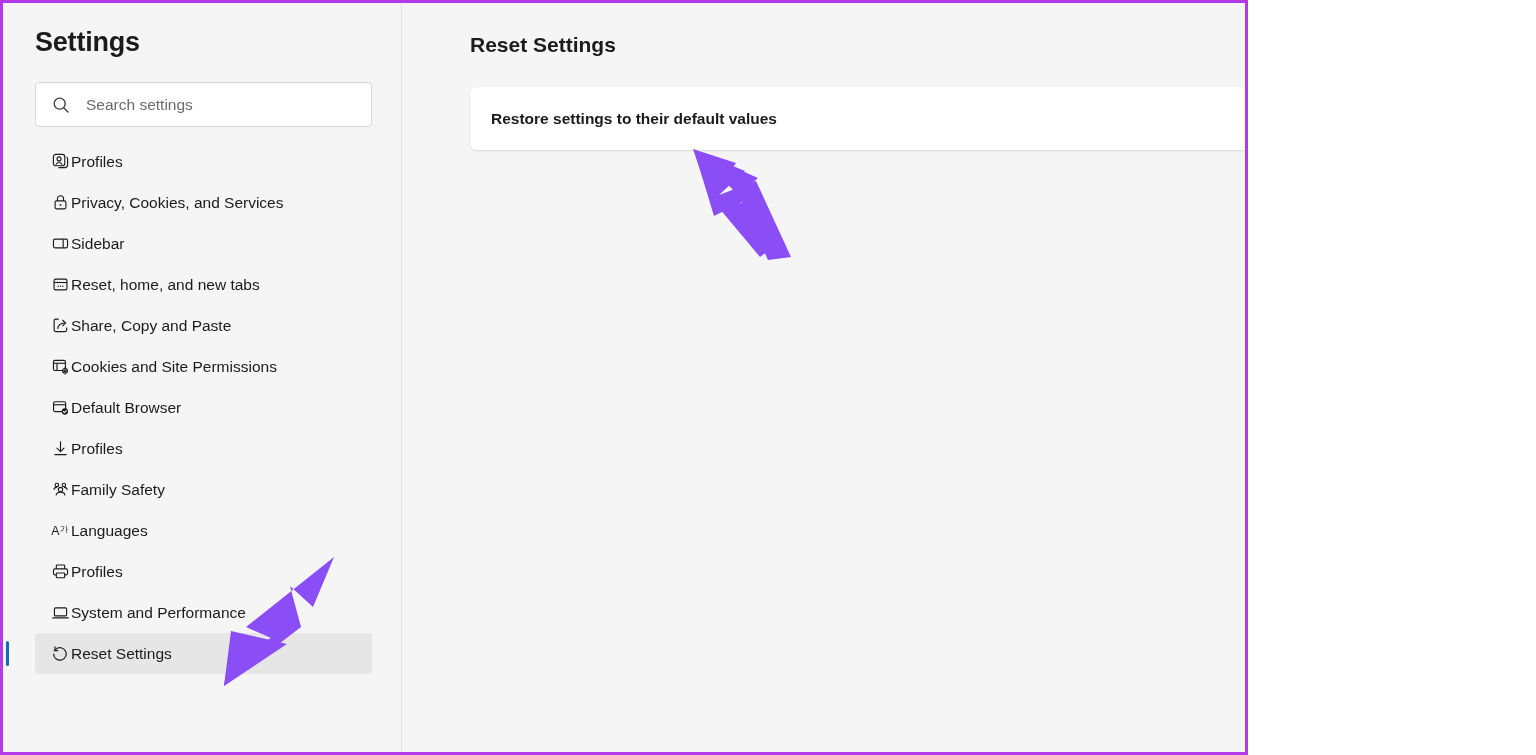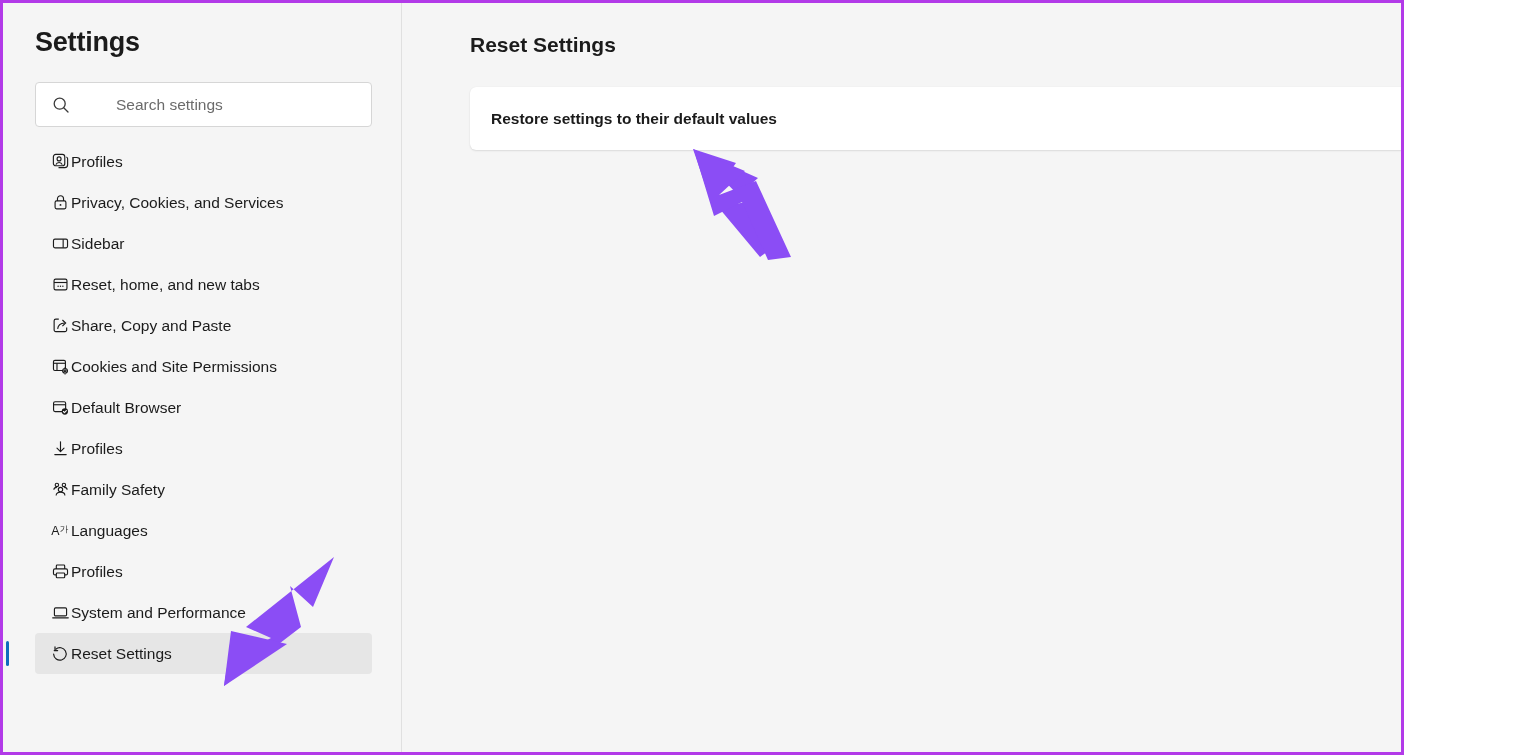--- a/index.html
+++ b/index.html
@@ -8,21 +8,21 @@
     width: 1536px;
     height: 755px;
     overflow: hidden;
     background: #ffffff;
     font-family: "Liberation Sans", sans-serif;
     -webkit-font-smoothing: antialiased;
   }
 
   #screen {
     position: relative;
-    width: 1404px;
+    width: 1248px;
     height: 755px;
     border: 3px solid #b23ae8;
     background: #f5f5f5;
     overflow: hidden;
   }
 
   
   #sidebar {
     position: absolute;
     left: 0; top: 0;
@@ -48,21 +48,20 @@
     left: 32px;
     top: 79px;
     width: 337px;
     height: 45px;
     background: #ffffff;
     border: 1px solid #d6d6d6;
     border-radius: 4px;
     display: flex;
     align-items: center;
     padding-left: 16px;
-    justify-content: space-between;
   }
   #search-box .mag { flex: 0 0 auto; display: flex; align-items: center; }
   #search-input {
     border: none;
     outline: none;
     background: transparent;
     margin-left: 16px;
     font-family: "Liberation Sans", sans-serif;
     font-size: 15.5px;
     color: #1b1b1b;

